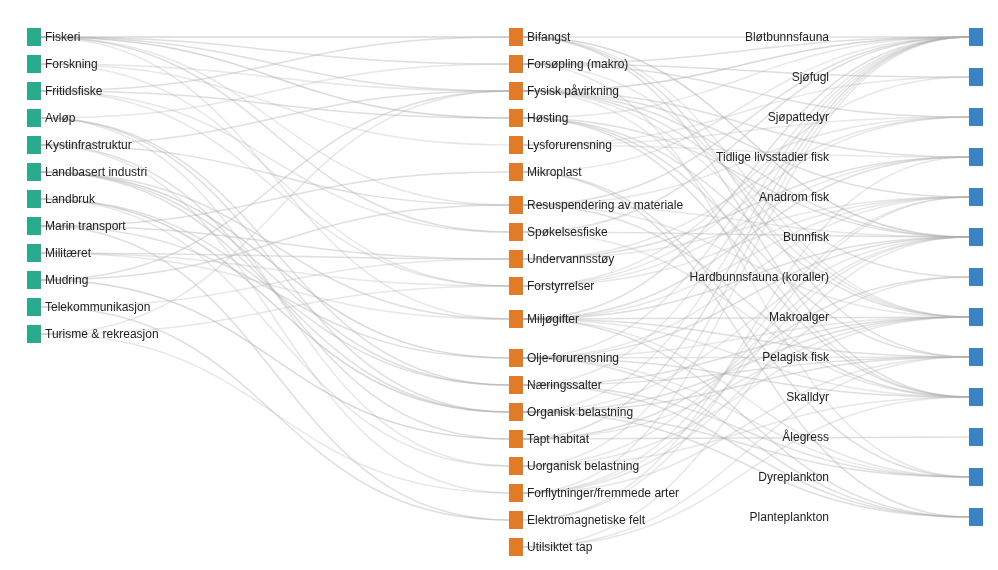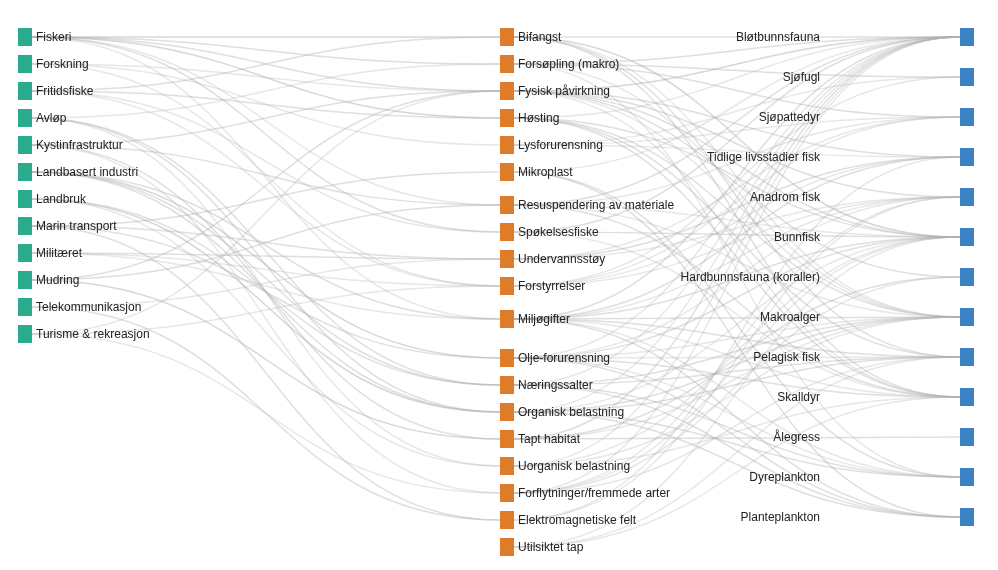--- a/index.html
+++ b/index.html
@@ -9,20 +9,21 @@
       font-size: 12px;
       width: 998px;
       height: 570px;
       overflow: hidden;
       position: relative;
     }
     #chart-container {
       position: relative;
       width: 868px;
       height: 570px;
+      margin-left: 9px;
     }
     svg#sankey-svg {
       position: absolute;
       top: 0; left: 0;
       width: 998px;
       height: 570px;
     }
   </style>
 </head>
 <body>

